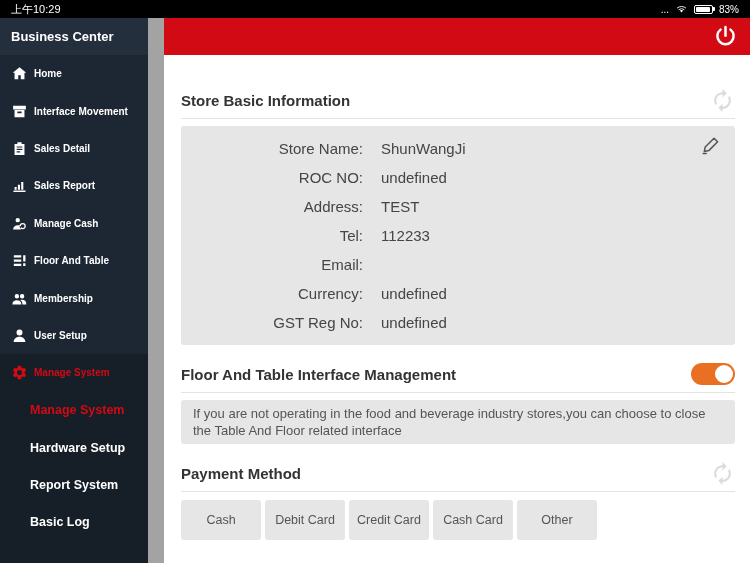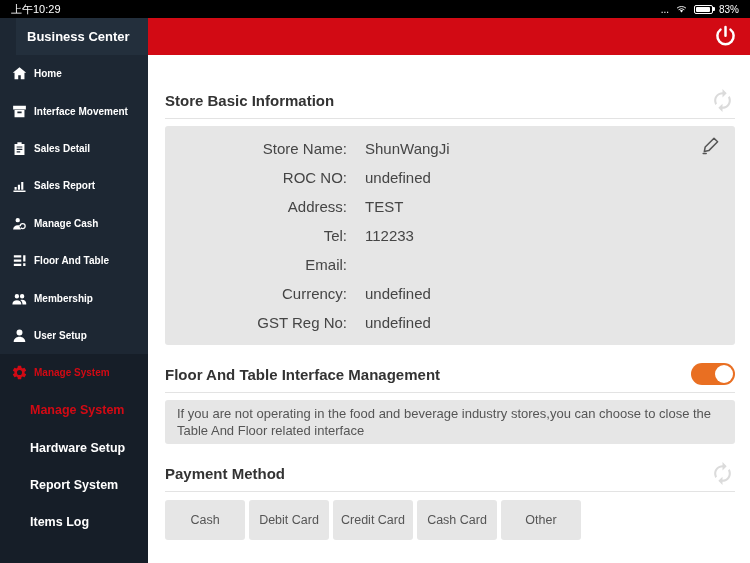--- a/index.html
+++ b/index.html
@@ -14,32 +14,32 @@
     justify-content:space-between;align-items:center;padding:0 11px;font-size:11px;}
   .sb-right{display:flex;align-items:center;gap:6px;font-size:10px;}
   .wifi-ic{width:13px;height:12px;}
   .bat{width:19px;height:9px;border:1px solid #fff;border-radius:2px;position:relative;overflow:visible;}
   .bat .fill{position:absolute;left:1px;top:1px;bottom:1px;background:#fff;border-radius:1px;}
   .bat:after{content:"";position:absolute;right:-3px;top:1.5px;width:2px;height:4px;background:#fff;border-radius:0 1px 1px 0;}
   
   .app{display:flex;height:545px;}
   .sidebar{width:148px;flex:0 0 148px;background:var(--sidebar-bg,#1d2733);display:flex;flex-direction:column;}
   .sidebar-header{height:37px;flex:0 0 37px;background:var(--sidebar-header-bg,#232f3c);color:#fff;
-    font-weight:bold;font-size:13px;display:flex;align-items:center;padding-left:11px;margin-left:16px;}
+    font-weight:bold;font-size:13px;display:flex;align-items:center;padding-left:11px;}
   .nav-item{height:37.4px;display:flex;align-items:center;padding-left:11px;color:#fff;
     font-size:10px;font-weight:bold;cursor:pointer;}
   .nicon{width:17px;height:17px;flex:0 0 17px;fill:#fff;margin-right:6px;}
   .nav-item.active{background:var(--sidebar-active-bg,#161e28);color:var(--accent-red,#d20a14);}
   .nav-item.active .nicon{fill:var(--accent-red,#d20a14);}
   .subnav{background:var(--sidebar-active-bg,#161e28);flex:1;}
   .sub-item{height:37.4px;display:flex;align-items:center;padding-left:30px;color:#fff;
     font-size:12.5px;font-weight:bold;cursor:pointer;}
   .sub-item.active{color:var(--accent-red,#d20a14);}
   
-  .main{flex:1;display:flex;flex-direction:column;background:#fff;}
+  .main{flex:1;display:flex;flex-direction:column;background:#fff;margin-left:16px;}
   .appbar{height:37px;flex:0 0 37px;background:var(--accent-red,#d20a14);display:flex;
     justify-content:flex-end;align-items:center;padding-right:12px;}
   .power-btn{background:none;border:none;cursor:pointer;color:#fff;line-height:0;}
   .power-btn svg{width:25px;height:25px;}
   .content{padding:0 15px 0 17px;}
   .sec-head{display:flex;justify-content:space-between;align-items:center;height:26px;}
   .sec-title{font-size:15px;font-weight:bold;color:#333;}
   .sync-btn{background:none;border:none;cursor:pointer;line-height:0;padding:0;}
   .sync-btn svg{width:25px;height:25px;fill:#dbdbdb;}
   .divider{height:1px;background:#e3e3e3;margin-top:5px;}
@@ -144,21 +144,21 @@
         <div class="sub-item active">
             <span>Manage System</span>
           </div>
         <div class="sub-item">
             <span>Hardware Setup</span>
           </div>
         <div class="sub-item">
             <span>Report System</span>
           </div>
         <div class="sub-item">
-            <span>Items Log</span>
+            <span>Basic Log</span>
           </div>
       </div>
     </div>
 
     <div class="main">
       <div class="appbar">
         <button class="power-btn">
           <svg viewBox="0 0 24 24" fill="none" stroke="currentColor" stroke-width="2.4" stroke-linecap="round">
             <path d="M12 2.8v8.4"></path>
               <path d="M7.2 5.4a7.8 7.8 0 1 0 9.6 0"></path>

